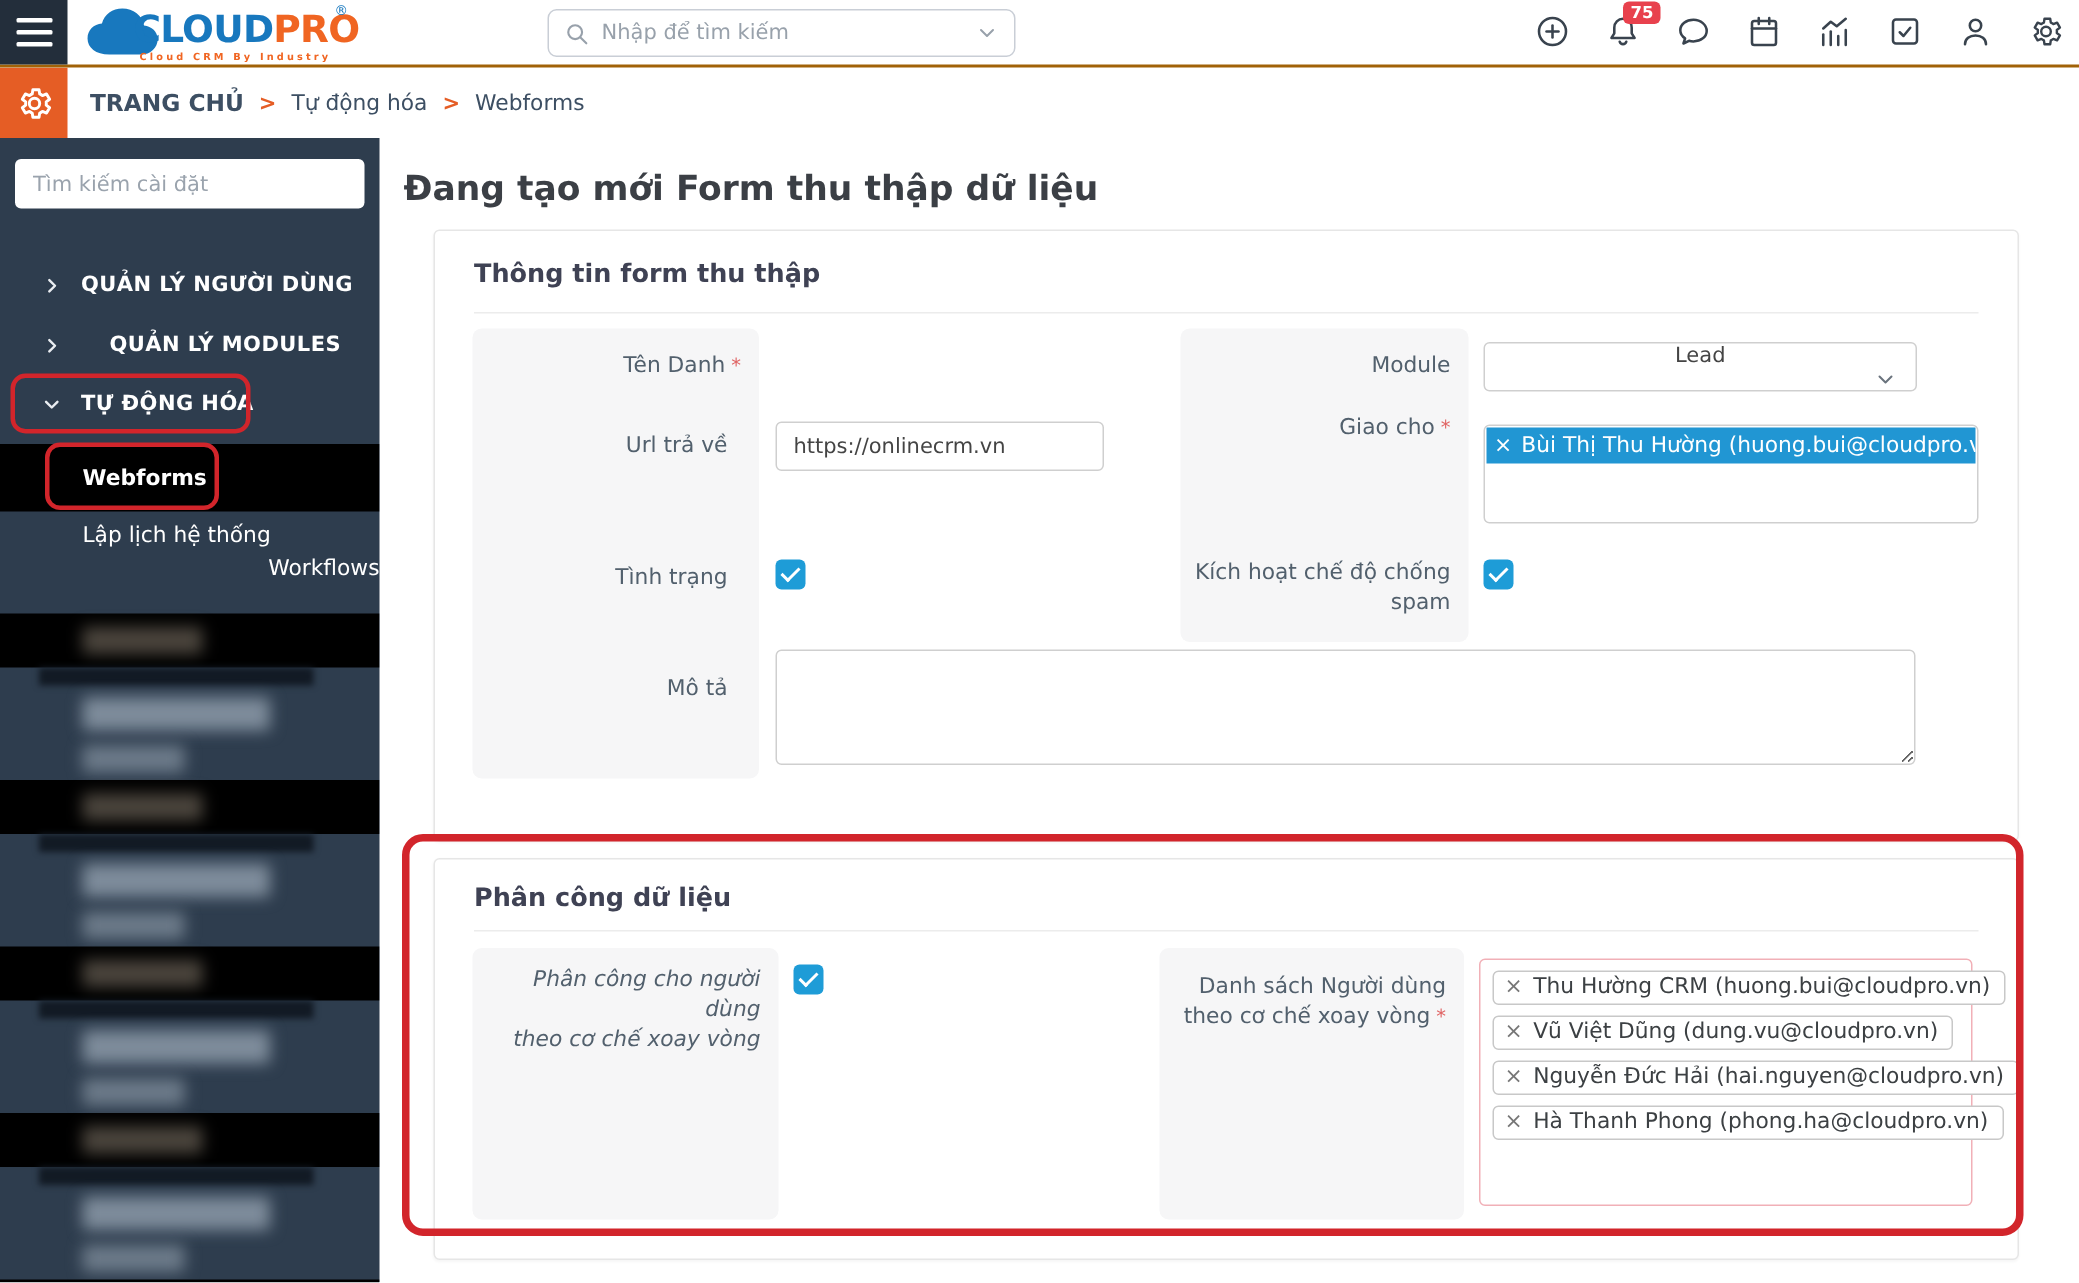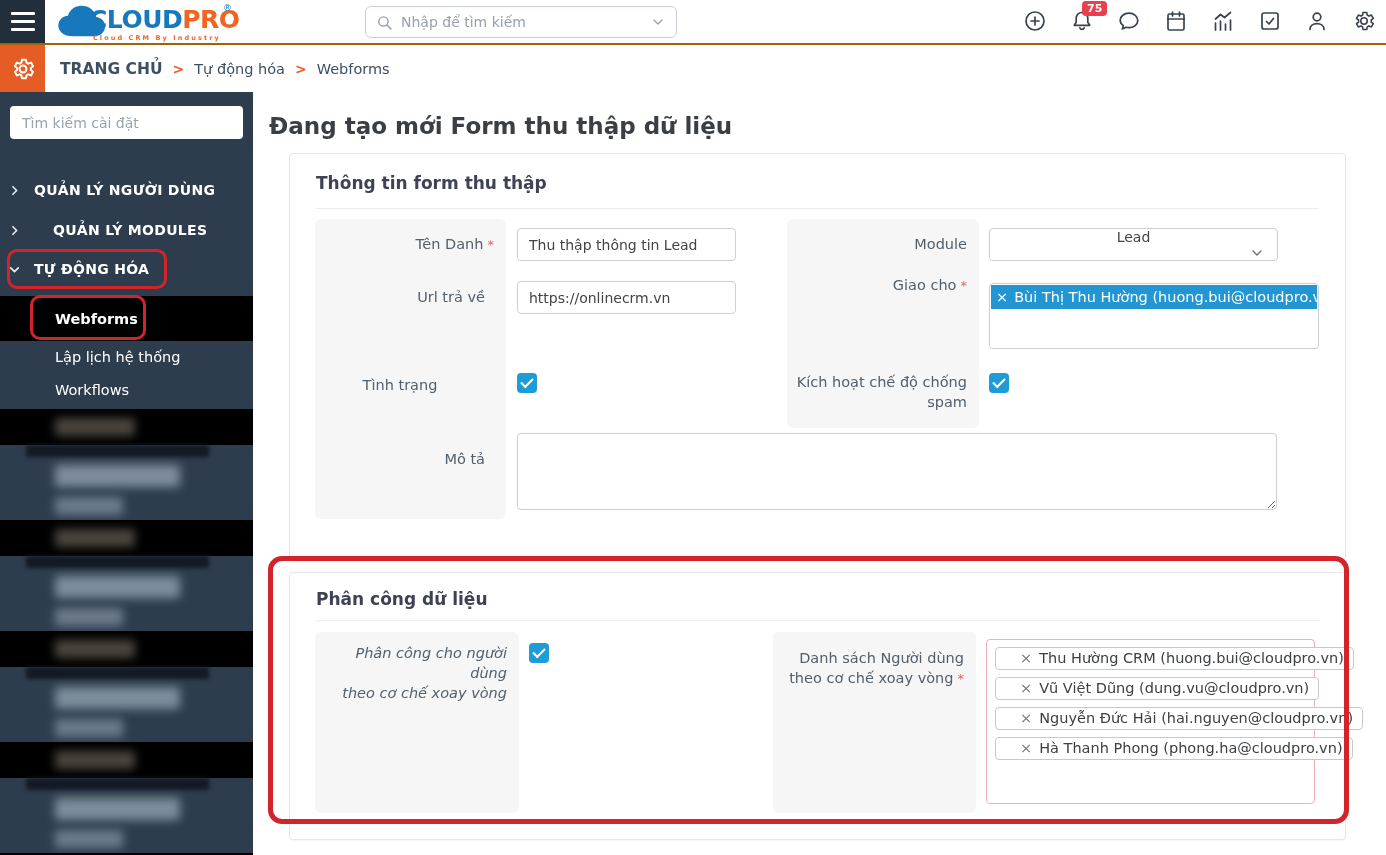--- a/index.html
+++ b/index.html
@@ -33,21 +33,21 @@
   .bc-sep { font-size:14px; font-weight:700; color:#e55d25; }
   .bc-item { font-size:14.5px; color:#3d4f63; cursor:pointer; }
 
   
   .sidebar { position:absolute; left:0; top:92px; width:253px; height:763px; background:#2e3d4e; overflow:hidden; }
   .sb-search { position:absolute; left:10px; top:14px; width:233px; height:33px; }
   .sb-search input { width:100%; height:100%; border:none; border-radius:4px; padding:0 12px; font-size:14px; color:#444; font-family:inherit; outline:none; }
   .sb-search input::placeholder { color:#9aa3ad; }
   .sb-menu { position:absolute; left:0; top:0; width:253px; height:100%; }
   .sb-item { position:absolute; left:0; width:253px; display:flex; align-items:center; color:#fff; cursor:pointer; }
-  .sb-item.level1 { height:40px; padding-left:8px; gap:13px; font-size:14px; font-weight:600; letter-spacing:.3px; }
+  .sb-item.level1 { height:40px; padding-left:28px; gap:13px; font-size:14px; font-weight:600; letter-spacing:.3px; }
   .sb-item.level2 { height:40px; padding-left:55px; font-size:14.5px; font-weight:400; }
   .sb-item.active { background:#000; height:45px; font-weight:700; }
   .sb-item .chev { display:flex; color:#e9edf1; }
   .redacted-group { position:absolute; left:0; width:253px; }
   .red-black { position:absolute; left:0; width:253px; background:#000; }
   .red-bar { position:absolute; background:#121a24; filter:blur(2px); }
   .blurblk { position:absolute; border-radius:2px; filter:blur(5px); }
 
   
   .main-title { position:absolute; left:269px; top:113px; font-size:23px; font-weight:700; color:#3b3f45; }
@@ -62,21 +62,21 @@
   .tinput { position:absolute; border:1px solid #cfcfcf; border-radius:4px; font-size:14px; color:#444; padding:0 11px; font-family:inherit; outline:none; background:#fff; }
   .cbx { position:absolute; width:20px; height:20px; background:#1e9cd7; border-radius:4px; cursor:pointer; }
   .cbx::after { content:""; position:absolute; left:4px; top:4.5px; width:10px; height:5px; border-left:2.5px solid #fff; border-bottom:2.5px solid #fff; transform:rotate(-45deg); }
   textarea.tarea { position:absolute; border:1px solid #cfcfcf; border-radius:4px; font-family:inherit; font-size:14px; color:#444; padding:6px 10px; resize:both; outline:none; }
   .fselect { position:absolute; border:1px solid #cfcfcf; border-radius:4px; background:#fff; display:flex; align-items:center; padding:0 12px; font-size:14px; color:#444; cursor:pointer;flex-direction:column; }
   .fselect .sel-chev { margin-left:auto; color:#6a737d; display:flex; }
   .listbox { position:absolute; border:1px solid #cfcfcf; border-radius:4px; background:#fff; overflow:hidden; padding:1px; }
   .listbox .opt { height:24px; background:#2196d3; color:#fff; font-size:14.5px; line-height:24px; padding:0 5px; white-space:nowrap; overflow:hidden; cursor:pointer; }
   .listbox .opt .x { margin-right:6px; }
   .tagsbox { position:absolute; border:1px solid #f1b0b7; border-radius:4px; background:#fff; padding:7px 8px; }
-  .tagpill { display:block; width:fit-content; border:1px solid #c8c8c8; border-radius:4px; padding:2px 9px 3px 24px; margin-bottom:7px; font-size:14.5px; color:#3c4043; white-space:nowrap; background:#fff; cursor:pointer; }
+  .tagpill { display:block; width:fit-content; border:1px solid #c8c8c8; border-radius:4px; padding:2px 9px 3px 7px; margin-bottom:7px; font-size:14.5px; color:#3c4043; white-space:nowrap; background:#fff; cursor:pointer; }
   .tagpill .x { color:#777; margin-right:7px; }
 
   
   .ann { position:absolute; border:3px solid #d2252b; border-radius:10px; pointer-events:none; z-index:50; }
   #ann-section { border-width:5px; border-radius:14px; }
 </style>
 </head>
 <body>
 
 <div id="app">
@@ -204,21 +204,21 @@
             <polyline points="5 9 12 16 19 9"></polyline>
           </svg>
           <span>TỰ ĐỘNG HÓA</span>
         </div>
         <div class="sb-item level2 active" style="top: 204px;">
           <span>Webforms</span>
         </div>
         <div class="sb-item level2" style="top: 245px;">
           <span>Lập lịch hệ thống</span>
         </div>
-        <div class="sb-item level2" style="top: 278px;">
+        <div class="sb-item level2" style="top: 267px; justify-content: flex-end;">
           <span>Workflows</span>
         </div>
       </div>
     <div id="redacted-zone">
         <div class="redacted-group" style="top: 317px; height: 111px;">
           <div class="red-black" style="top:0; height:36px;">
             <div class="blurblk" style="left:55px; top:9px; width:80px; height:18px; background:#4a443c;"></div>
           </div>
           <div class="red-bar" style="left:26px; top:36px; width:183px; height:12px;"></div>
           <div class="blurblk" style="left:55px; top:56px; width:125px; height:22px; background:#7e8c9b;"></div>
@@ -257,26 +257,25 @@
   <div class="main-title">Đang tạo mới Form thu thập dữ liệu</div>
 
   <div class="card" id="card1">
     <div class="sec-title" style="top:19px;">Thông tin form thu thập</div>
     <div class="sec-divider" style="top:54px;"></div>
 
     <div class="lblock" style="left:25px; top:65px; width:191px; height:300px;"></div>
     <div class="lblock" style="left:497px; top:65px; width:192px; height:209px;"></div>
 
     <div class="flabel" style="left:25px; top:80px; width:179px;"><span>Tên Danh</span><span class="req">*</span></div>
-    <input class="tinput" style="left: 227px; top: 74px; width: 219px; height: 33px;" value="Thu thập thông tin Lead">
 
     <div class="flabel" style="left:25px; top:133px; width:170px;"><span>Url trả về</span></div>
     <input class="tinput" style="left: 227px; top: 127px; width: 219px; height: 33px;" value="https://onlinecrm.vn">
 
-    <div class="flabel" style="left:25px; top:221px; width:170px;text-align:center;"><span>Tình trạng</span></div>
+    <div class="flabel" style="left:25px; top:221px; width:170px;"><span>Tình trạng</span></div>
     <div class="cbx" style="left:227px; top:219px;"></div>
 
     <div class="flabel" style="left:25px; top:295px; width:170px;"><span>Mô tả</span></div>
     <textarea class="tarea" style="left: 227px; top: 279px; width: 760px; height: 77px;"></textarea>
 
     <div class="flabel" style="left:497px; top:80px; width:180px;"><span>Module</span></div>
     <div class="fselect" style="left:699px; top:74px; width:289px; height:33px;">
       <span>Lead</span>
       <span class="sel-chev">
           <svg width="16" height="16" viewBox="0 0 24 24" fill="none" stroke="currentColor" stroke-width="2" stroke-linecap="round" stroke-linejoin="round">

